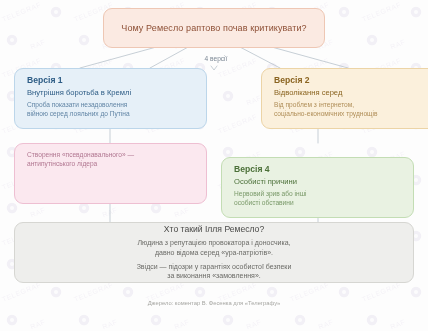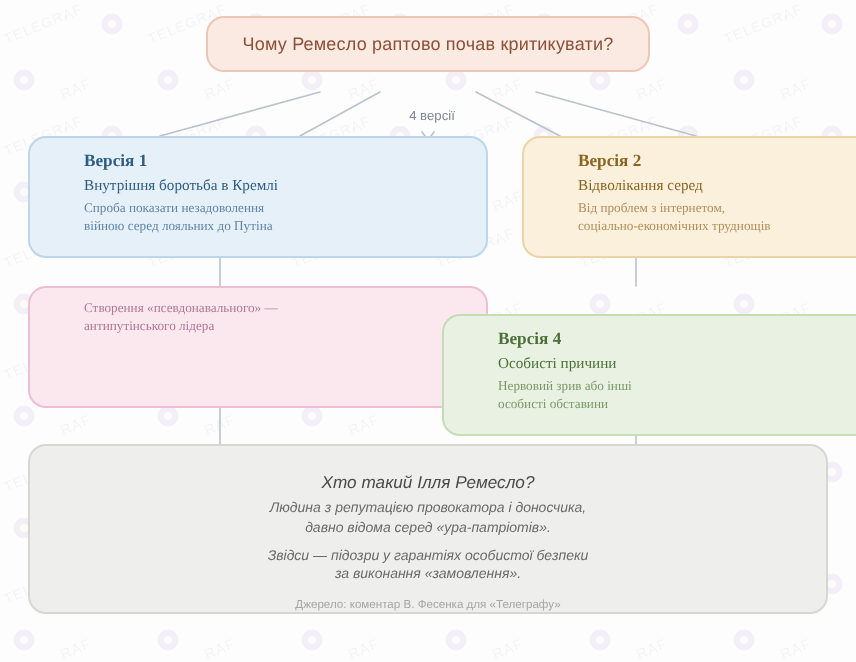--- a/index.html
+++ b/index.html
@@ -54,21 +54,21 @@
     box-sizing: border-box;
     border-radius: 9px;
     border: 1px solid rgba(0,0,0,.12);
   }
 
   
   #top-node {
     left: 103px;
     top: 8px;
     width: 222px;
-    height: 28px;
+    height: 40px;
     background: #fbeae2;
     border-color: #eec7b4;
     display: flex;
     flex-direction: column;
     align-items: center;
     justify-content: center;
     gap: 3px;
   }
   .top-title {
     font-size: 9px;
@@ -93,25 +93,24 @@
     color: #7b8794;
     background: #fdfdfd;
     padding: 1px 2px;
     border-radius: 3px;
     z-index: 3;
   }
 
   
   .vcard {
     position: absolute;
-    width: 230px;
+    width: 193px;
     height: 61px;
-    padding: 7px 9px 0 27px;
+    padding: 7px 9px 0 12px;
     box-sizing: border-box;
-    font-family: Liberation Serif, serif;
   }
   .vcard .v-kicker {
     font-size: 8.6px;
     font-weight: bold;
     margin: 0 0 4px 0;
     line-height: 1;
   }
   .vcard .v-head {
     font-size: 7.6px;
     margin: 0 0 4px 0;
@@ -138,30 +137,29 @@
 
   #v4 { left: 221px; top: 157px; background: #e9f2e2; border-color: #c3ddb4; }
   #v4 .v-kicker, #v4 .v-head { color: #4b7038; }
   #v4 .v-body { color: #6d8f5b; }
 
   
   #bottom-node {
     left: 14px;
     top: 222px;
     width: 400px;
-    height: 85px;
+    height: 61px;
     background: #eeeeec;
     border-color: #d6d6d2;
     display: flex;
     flex-direction: column;
     align-items: center;
     justify-content: center;
     gap: 4px;
     padding: 0 10px;
-    font-style: italic;
   }
   .b-title {
     font-size: 8.6px;
     color: #4a4a48;
     text-align: center;
   }
   .b-p {
     font-size: 7px;
     color: #6a6a66;
     text-align: center;

